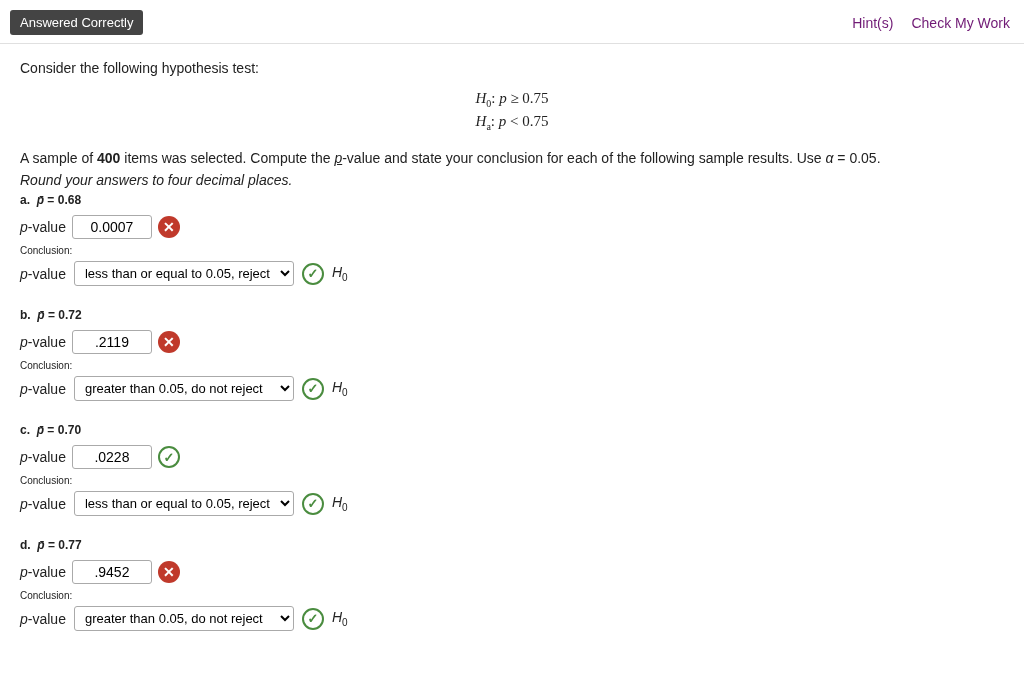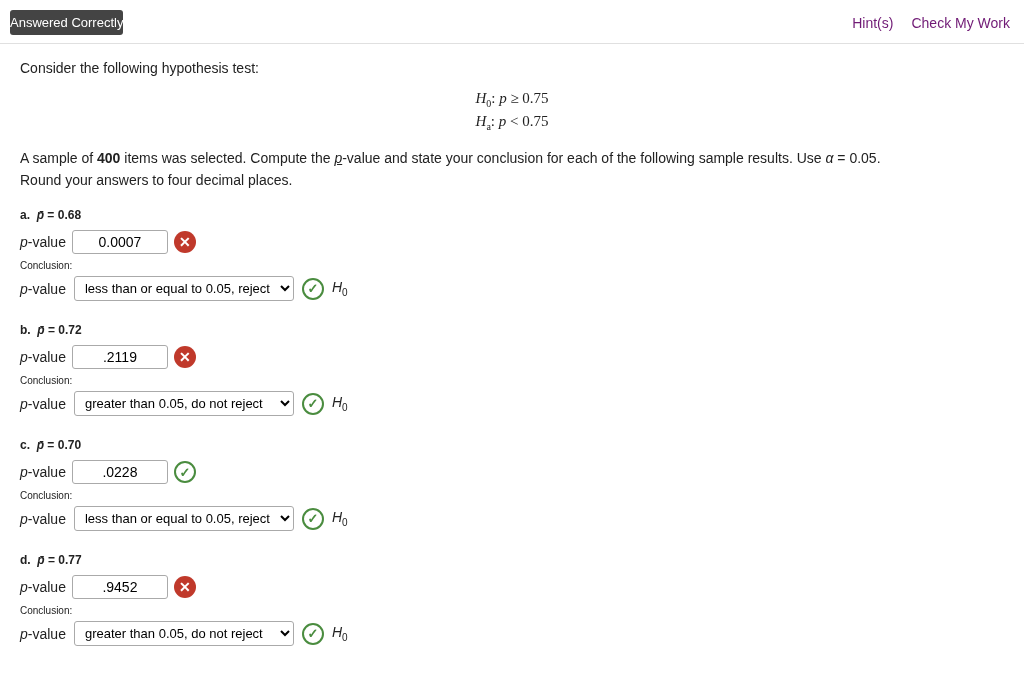--- a/index.html
+++ b/index.html
@@ -15,21 +15,21 @@
       align-items: center;
       justify-content: space-between;
       padding: 10px 14px 8px 10px;
       border-bottom: 1px solid #e0e0e0;
     }
     .answered-badge {
       background: #444;
       color: #fff;
       font-size: 13px;
       font-family: Arial, sans-serif;
-      padding: 5px 0;
+      padding: 5px 10px;
       border-radius: 3px;
       display: inline-block;
     }
     .top-right {
       display: flex;
       gap: 18px;
       font-family: Arial, sans-serif;
       font-size: 14px;
     }
     .top-right a {
@@ -54,21 +54,22 @@
       margin: 4px 0;
     }
     .problem-text {
       font-family: Arial, sans-serif;
       font-size: 14px;
       margin-bottom: 6px;
     }
     .round-text {
       font-family: Arial, sans-serif;
       font-size: 14px;
-      margin-bottom: 20px;
+      margin-bottom: 5px;
+      font-style: italic;
     }
     .part {
       margin-bottom: 22px;
     }
     .part-label {
       font-family: Arial, sans-serif;
       font-size: 12px;
       font-weight: bold;
       margin-bottom: 8px;
     }
@@ -79,21 +80,21 @@
       margin-bottom: 6px;
       font-family: Arial, sans-serif;
       font-size: 14px;
     }
     .pvalue-input {
       border: 1px solid #aaa;
       border-radius: 3px;
       padding: 3px 7px;
       font-size: 14px;
       font-family: Arial, sans-serif;
-      width: 96px;
+      width: 80px;
       text-align: center;
       background: #fff;
     }
     .conclusion-label {
       font-family: Arial, sans-serif;
       font-size: 10px;
       margin-bottom: 5px;
     }
     .conclusion-row {
       display: flex;

